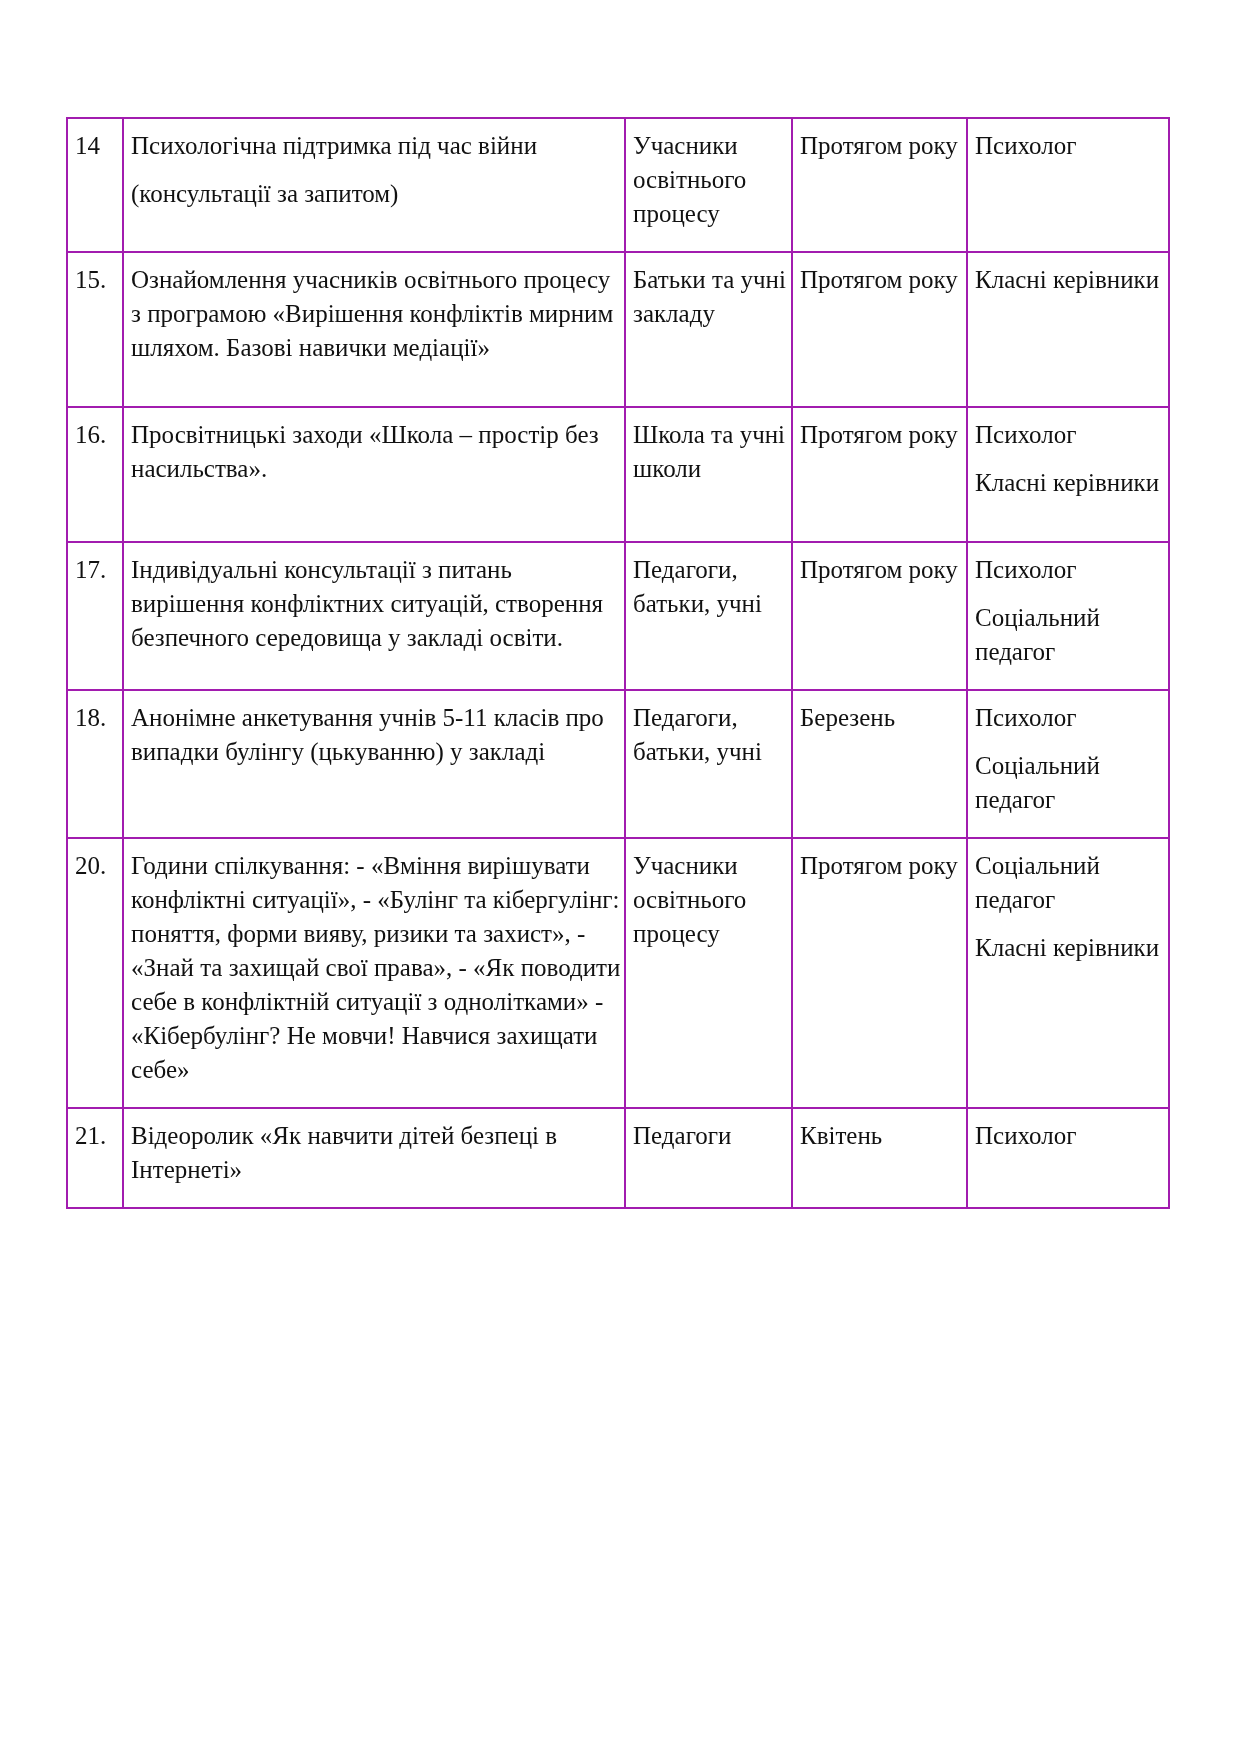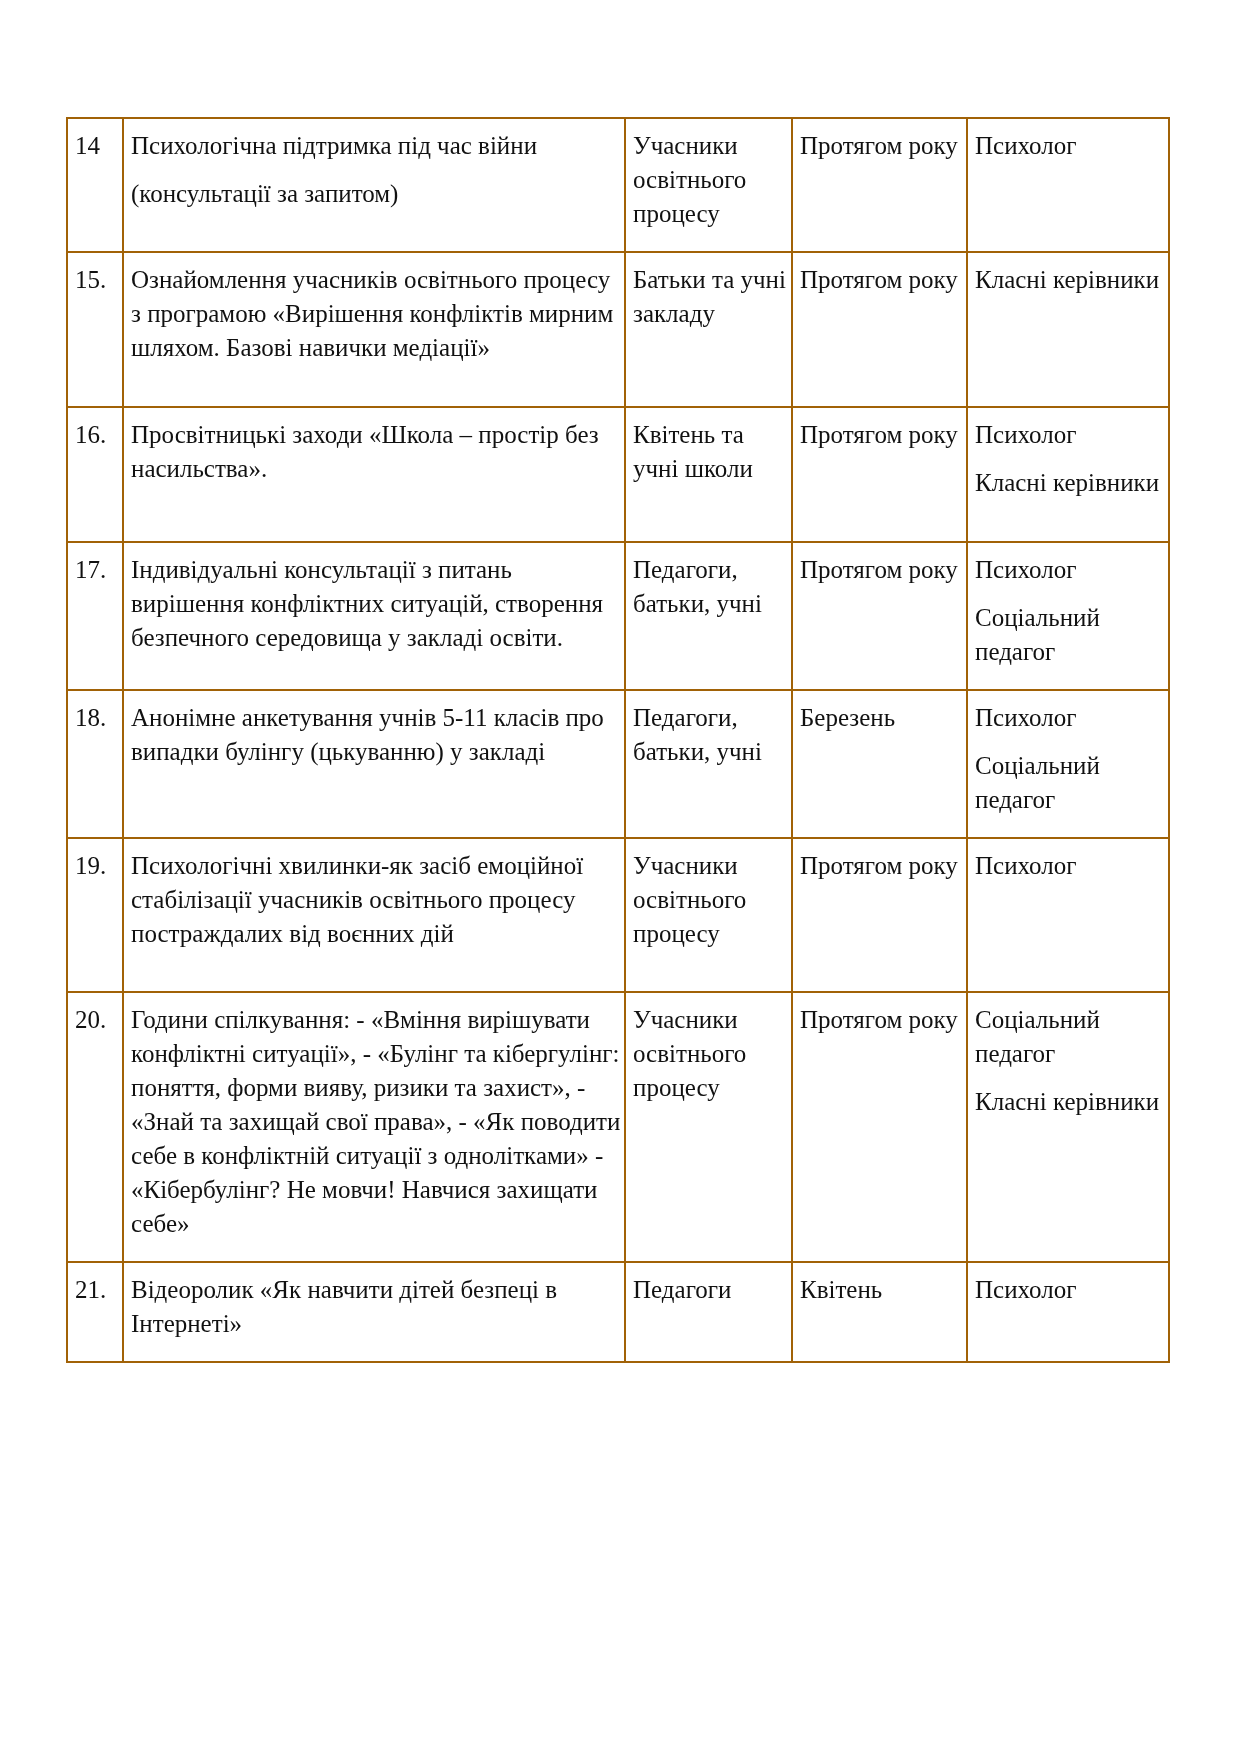--- a/index.html
+++ b/index.html
@@ -8,21 +8,21 @@
     table.plan {
       border-collapse: collapse;
       table-layout: fixed;
       width: 1102px;
       font-family: "Liberation Serif", "DejaVu Serif", serif;
       font-size: 25px;
       line-height: 34px;
       color: #111;
     }
     table.plan td {
-      border: 2px solid #a16207;
+      border: 2px solid #a21caf;
       vertical-align: top;
       padding: 10px 2px 20px 7px;
       margin-top: 32px;
     }
     col.c-num { width: 56px; }
     col.c-act { width: 502px; }
     col.c-who { width: 167px; }
     col.c-when { width: 175px; }
     col.c-resp { width: 202px; }
     .para { display: block; }
@@ -62,21 +62,21 @@
         <td>Батьки та учні закладу</td>
         <td>Протягом року</td>
         <td>
           <span class="para">Класні керівники</span>
         </td>
       </tr>
 
       <tr style="height:135px">
         <td>16.</td>
         <td>Просвітницькі заходи «Школа – простір без насильства».</td>
-        <td>Квітень та учні школи</td>
+        <td>Школа та учні школи</td>
         <td>Протягом року</td>
         <td>
           <span class="para">Психолог</span>
           <span class="para">Класні керівники</span>
         </td>
       </tr>
 
       <tr style="height:130px">
         <td>17.</td>
         <td>Індивідуальні консультації з питань вирішення конфліктних ситуацій, створення безпечного середовища у закладі освіти.</td>
@@ -92,29 +92,20 @@
         <td>18.</td>
         <td>Анонімне анкетування учнів 5-11 класів про випадки булінгу (цькуванню) у закладі</td>
         <td>Педагоги, батьки, учні</td>
         <td>Березень</td>
         <td>
           <span class="para">Психолог</span>
           <span class="para">Соціальний педагог</span>
         </td>
       </tr>
 
-      <tr style="height:154px">
-        <td>19.</td>
-        <td>Психологічні хвилинки-як засіб емоційної стабілізації учасників освітнього процесу постраждалих від воєнних дій</td>
-        <td>Учасники освітнього процесу</td>
-        <td>Протягом року</td>
-        <td>
-          <span class="para">Психолог</span>
-        </td>
-      </tr>
 
       <tr style="height:246px">
         <td>20.</td>
         <td>Години спілкування: - «Вміння вирішувати конфліктні ситуації», - «Булінг та кібергулінг: поняття, форми вияву, ризики та захист», - «Знай та захищай свої права», - «Як поводити себе в конфліктній ситуації з однолітками» - «Кібербулінг? Не мовчи! Навчися захищати себе»</td>
         <td>Учасники освітнього процесу</td>
         <td>Протягом року</td>
         <td>
           <span class="para">Соціальний педагог</span>
           <span class="para">Класні керівники</span>
         </td>

